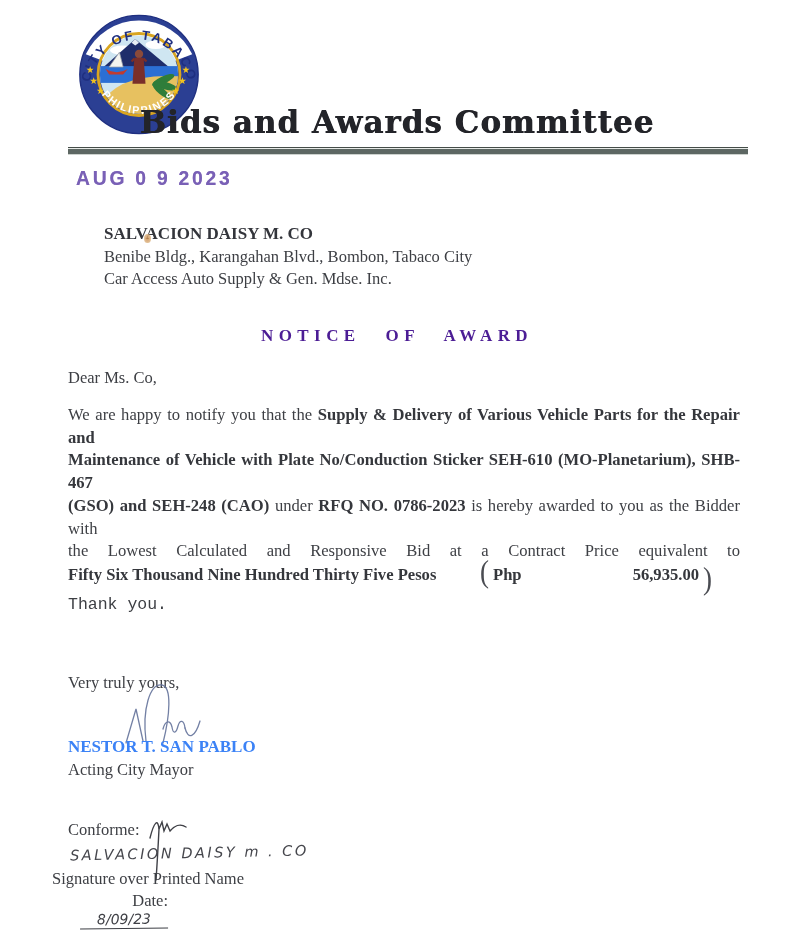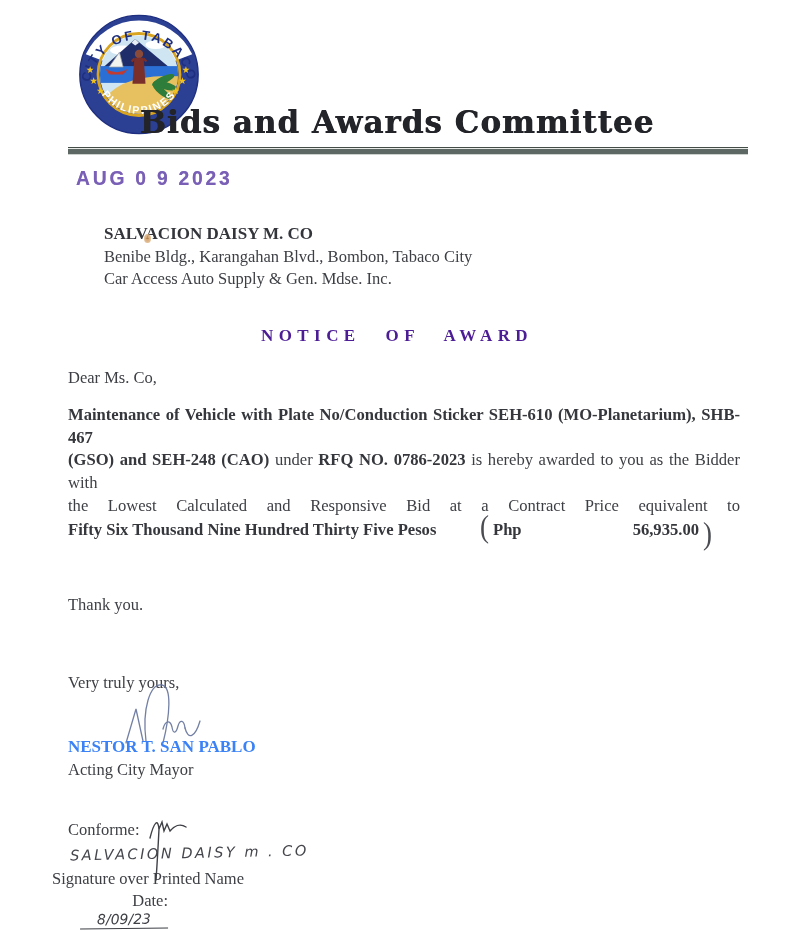--- a/index.html
+++ b/index.html
@@ -43,21 +43,21 @@
   .amount-line{display:flex;align-items:center;height:23px;margin-top:1px;}
   .amount-words{font-weight:bold;color:#35373c;white-space:nowrap;}
   .php-group{margin-left:auto;margin-right:28px;display:flex;align-items:center;width:232px;}
   .bracket{font-size:27px;font-weight:400;color:#4a4c52;line-height:1;
     font-family:"Liberation Serif",serif;transform:scaleY(1.15);}
   .bracket.left{position:relative;top:-3px;margin-right:4px;}
   .bracket.right{position:relative;top:4px;margin-left:4px;}
   .php-cur{font-weight:bold;color:#35373c;}
   .php-amt{font-weight:bold;color:#35373c;margin-left:auto;}
   .para2{left:68px;top:537px;width:676px;font-size:16.5px;line-height:22.5px;text-align:justify;}
-  .thanks{left:68px;top:595px;font-size:16.5px;}
+  .thanks{left:68px;top:595px;font-size:16.5px;font-family:Liberation Mono, monospace;}
   
   .valediction{left:68px;top:673px;font-size:16.5px;}
   .sig-svg{left:118px;top:681px;}
   .signatory{left:68px;top:736px;line-height:22.5px;font-size:16.5px;}
   .signatory .name{font-weight:bold;font-size:17px;color:#3b82f6;}
   
   .conforme-label{left:68px;top:820px;font-size:16.5px;}
   .conf-scribble{left:146px;top:814px;}
   .hand-name{
     left:70px;top:845px;font-family:"DejaVu Sans",sans-serif;font-style:italic;
@@ -131,20 +131,21 @@
     <div>Benibe Bldg., Karangahan Blvd., Bombon, Tabaco City</div>
     <div>Car Access Auto Supply &amp; Gen. Mdse. Inc.</div>
   </div>
   <div class="abs speck"></div>
 
   <div class="abs title">NOTICE OF AWARD</div>
   <div class="abs salutation">Dear Ms. Co,</div>
 
   <div class="abs para1">
     <div>
+        <div class="jline"><span>We are happy to notify you that the </span><span class="b">Supply &amp; Delivery of Various Vehicle Parts for the Repair and</span></div>
         <div class="jline"><span class="b">Maintenance of Vehicle with Plate No/Conduction Sticker SEH-610 (MO-Planetarium), SHB-467</span></div>
         <div class="jline"><span class="b">(GSO) and SEH-248 (CAO)</span><span> under </span><span class="b">RFQ NO. 0786-2023</span><span> is hereby awarded to you as the Bidder with</span></div>
         <div class="jline"><span>the Lowest Calculated and Responsive Bid at a Contract Price equivalent to</span></div>
       </div>
     <div class="amount-line">
       <span class="amount-words">Fifty Six Thousand Nine Hundred Thirty Five Pesos</span>
       <span class="php-group">
         <span class="bracket left">(</span>
         <span class="php-cur">Php</span>
         <span class="php-amt">56,935.00</span>

